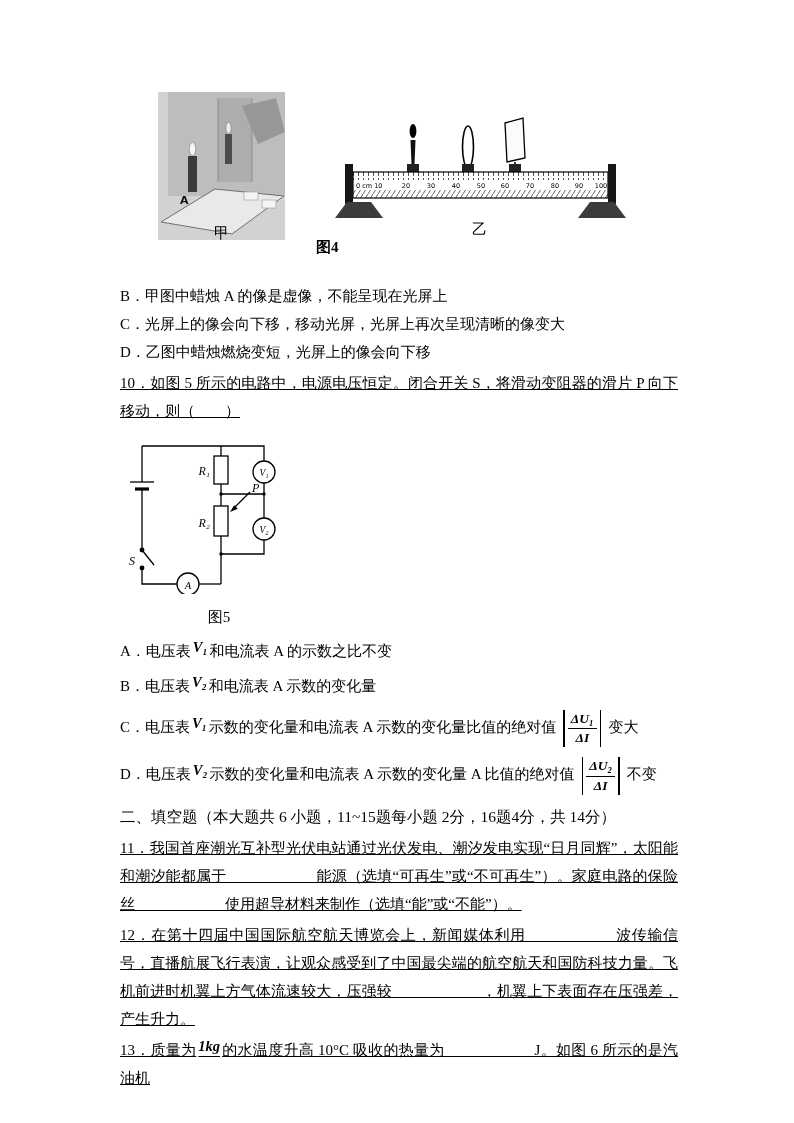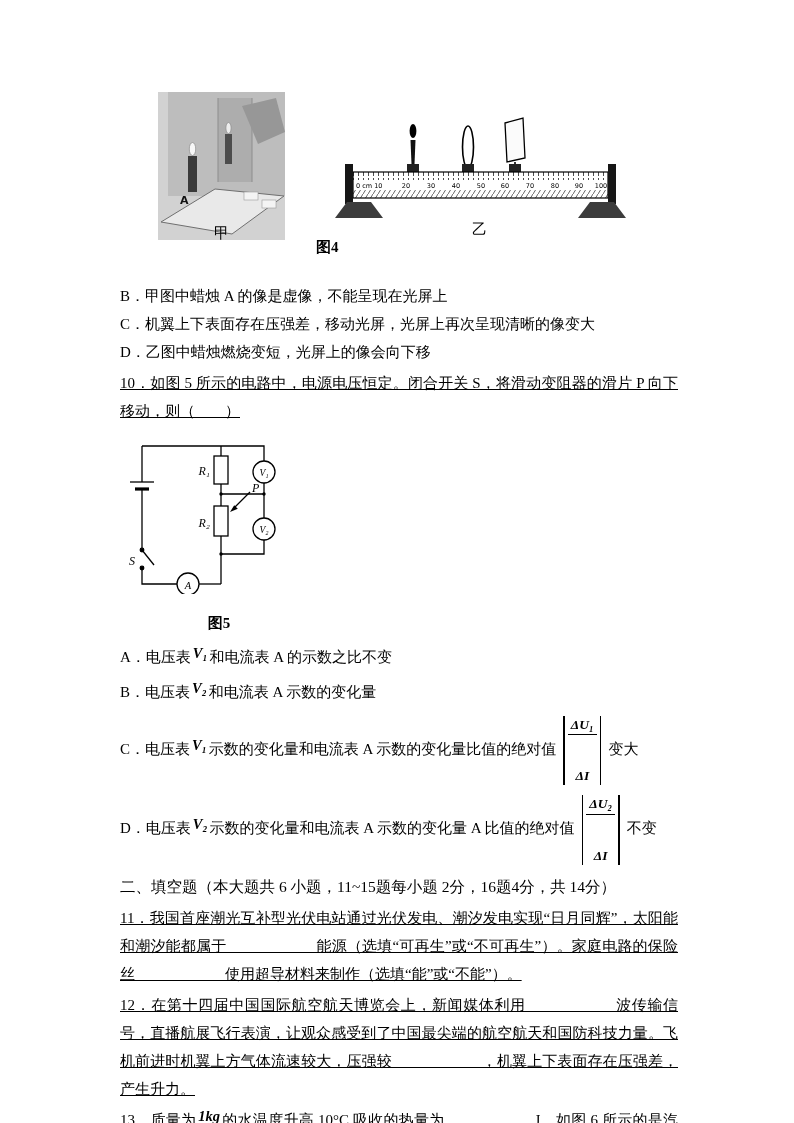--- a/index.html
+++ b/index.html
@@ -19,30 +19,30 @@
   .lab-jia { left:94px; top:138px; }
   .lab-yi  { left:352px; top:134px; }
   .lab-cap { left:196px; top:152px; font-weight:bold; }
 
   
   .mathv { font-family:"Liberation Serif","DejaVu Serif",serif; font-style:italic; font-weight:bold;
            position:relative; top:-4px; margin:0 2px; font-size:14.5px; }
   .absfrac { display:inline-flex; align-items:stretch; vertical-align:middle; margin:0 4px; }
   .abar { width:1.6px; background:#000; margin:0 3px; }
   .fr { display:inline-flex; flex-direction:column; align-items:center;
-        font-style:italic; font-weight:bold; font-size:13.5px; line-height:1.35;gap:32px; }
+        font-style:italic; font-weight:bold; font-size:13.5px; line-height:1.35; }
   .fr .num { border-bottom:1.5px solid #000; padding:0 3px; }
   .fr .den { padding:0 3px; }
 
   .q10opts .opt-line { margin-bottom:7px; }
   .opt-tall { margin:10px 0 12px 0; }
 
   
   .fig5wrap { margin:6px 0 10px 4px; width:190px; }
-  .fig5cap { text-align:center; font-size:15px; font-weight:bold; margin-top:16px; }
+  .fig5cap { text-align:center; font-size:15px; font-weight:normal; margin-top:10px; }
 
   .sect-title { font-size:15.5px; font-weight:normal; line-height:1.9; margin-top:4px; }
   .q-para { margin-top:4px; }
 
   svg text { font-family:"DejaVu Sans","Liberation Sans",sans-serif; }
   svg .ser { font-family:"Liberation Serif","DejaVu Serif",serif; }
 </style>
 </head>
 <body>
 
@@ -123,21 +123,21 @@
         </svg>
       </div>
 
       <span class="fig4-label lab-jia">甲</span>
       <span class="fig4-label lab-cap">图4</span>
       <span class="fig4-label lab-yi">乙</span>
     </div>
 
     <div>
       <div class="opt-line">B．甲图中蜡烛 A 的像是虚像，不能呈现在光屏上</div>
-      <div class="opt-line">C．机翼上下表面存在压强差，移动光屏，光屏上再次呈现清晰的像变大</div>
+      <div class="opt-line">C．光屏上的像会向下移，移动光屏，光屏上再次呈现清晰的像变大</div>
       <div class="opt-line">D．乙图中蜡烛燃烧变短，光屏上的像会向下移</div>
     </div>
 
     <div class="para q-para">10．如图 5 所示的电路中，电源电压恒定。闭合开关 S，将滑动变阻器的滑片 P 向下移动，则（　　）</div>
 
     <div class="fig5wrap">
       <svg width="180" height="162" viewBox="0 0 180 162">
         <g stroke="#000" stroke-width="1.3" fill="none">
 
           <path d="M18,14 H97"></path>

